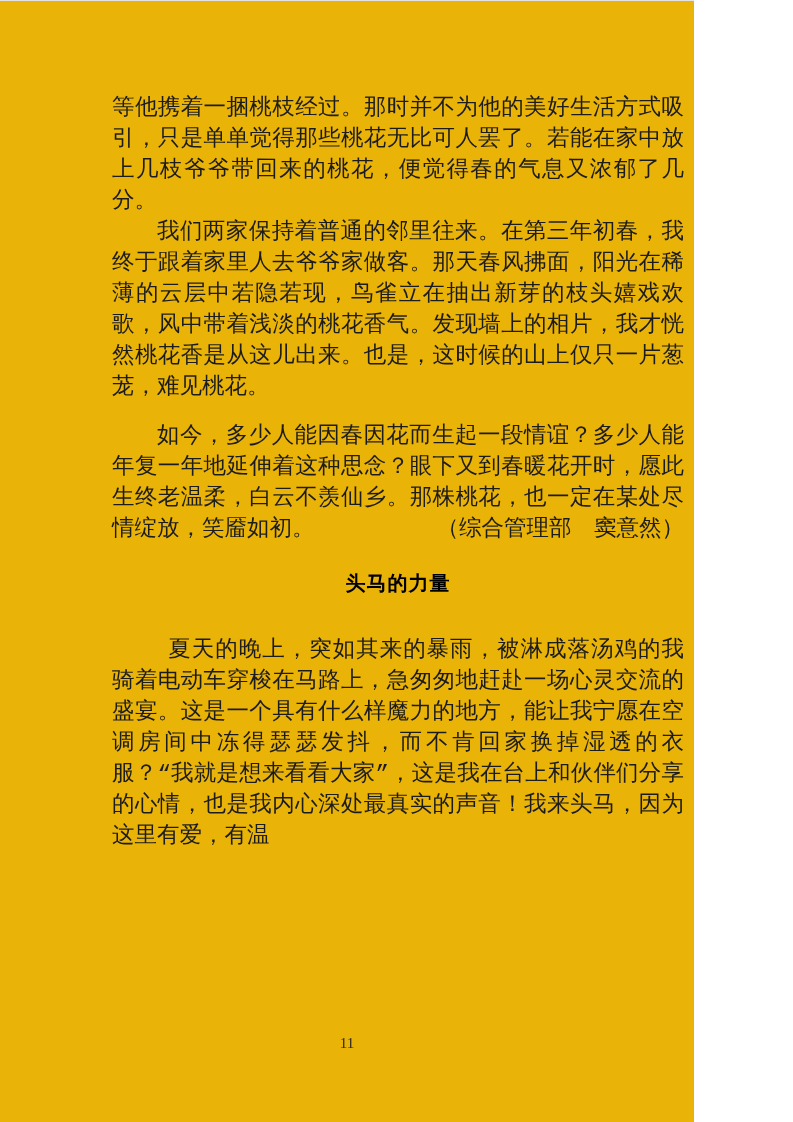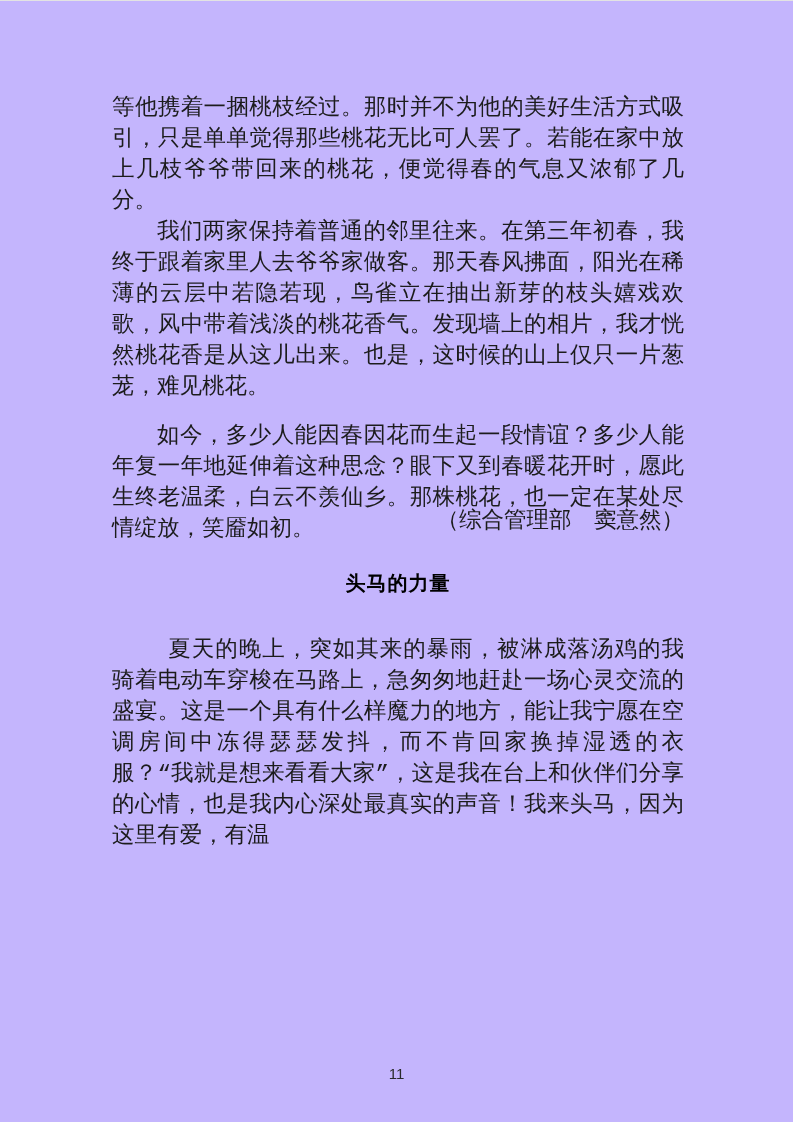--- a/index.html
+++ b/index.html
@@ -2,23 +2,23 @@
 <html><head>
 <meta charset="utf-8">
 <style>
   html, body {
     margin: 0;
     padding: 0;
     background: #ffffff;
   }
   .page {
     position: relative;
-    width: 793px;
+    width: 694px;
     height: 1122px;
-    background: #c4b5fd;
+    background: #eab308;
     border-top: 1px solid #e3e3e3;
     box-sizing: border-box;
     overflow: hidden;
     font-family: "Liberation Serif", "DejaVu Serif", serif;
     color: #1c1c1c;
   }
   .content {
     position: absolute;
     left: 112px;
     top: 90px;
@@ -39,21 +39,21 @@
     text-indent: 2.5em;
     font-family: Liberation Mono, monospace;
   }
   .last-para-wrap {
     position: relative;
     margin-top: 18px;
   }
   .attribution {
     position: absolute;
     right: 0;
-    bottom: 8px;
+    bottom: 0;
     font-size: 22.5px;
     line-height: 31px;
     white-space: nowrap;
     color: #1c1c1c;
   }
   .article-title {
     margin: 24px 0 36px 0;
     text-align: center;
     font-family: "Liberation Sans", "DejaVu Sans", sans-serif;
     font-weight: bold;
@@ -63,22 +63,21 @@
     letter-spacing: 1px;
   }
   .page-number {
     position: absolute;
     left: 0;
     right: 0;
     top: 1034px;
     text-align: center;
     font-size: 15px;
     color: #2a2a2a;
-    font-family: Liberation Sans, sans-serif;
-    margin-top: 30px;
+    font-family: Liberation Serif, serif;
   }
 </style>
 </head>
 <body>
 
 <div class="page">
   <div class="content">
 
     <div class="body-text">
       <p>等他携着一捆桃枝经过。那时并不为他的美好生活方式吸引，只是单单觉得那些桃花无比可人罢了。若能在家中放上几枝爷爷带回来的桃花，便觉得春的气息又浓郁了几分。</p>

